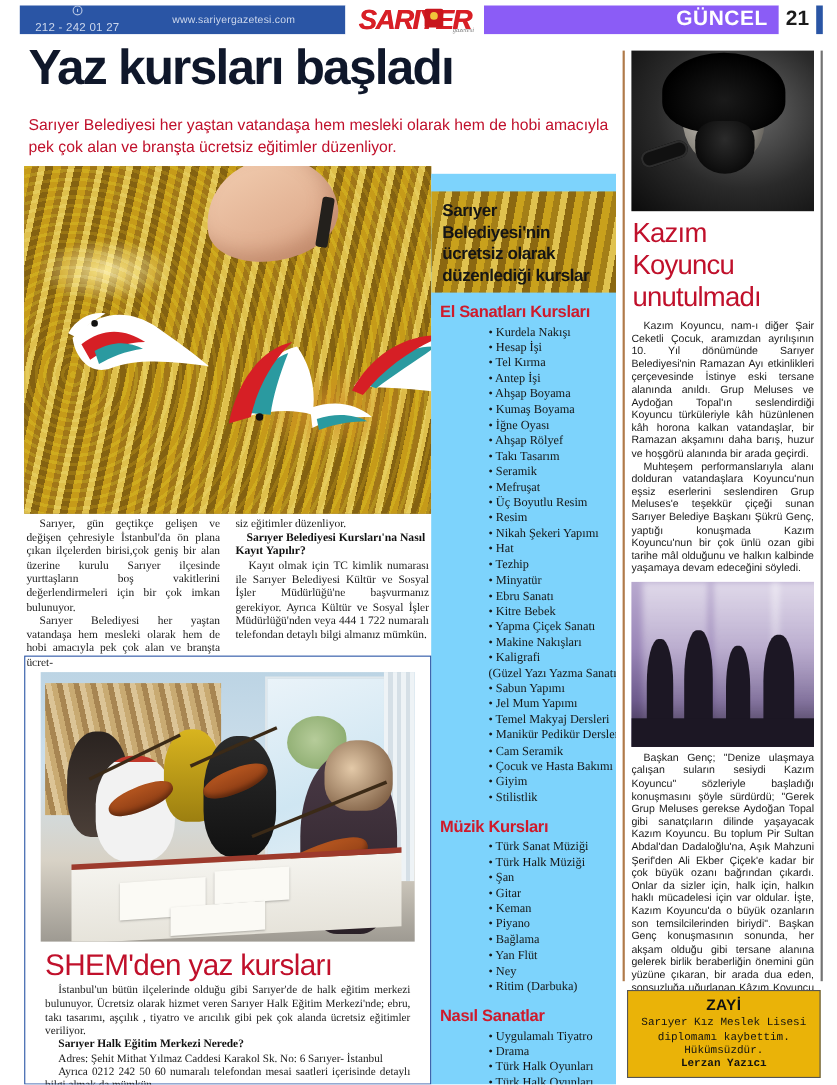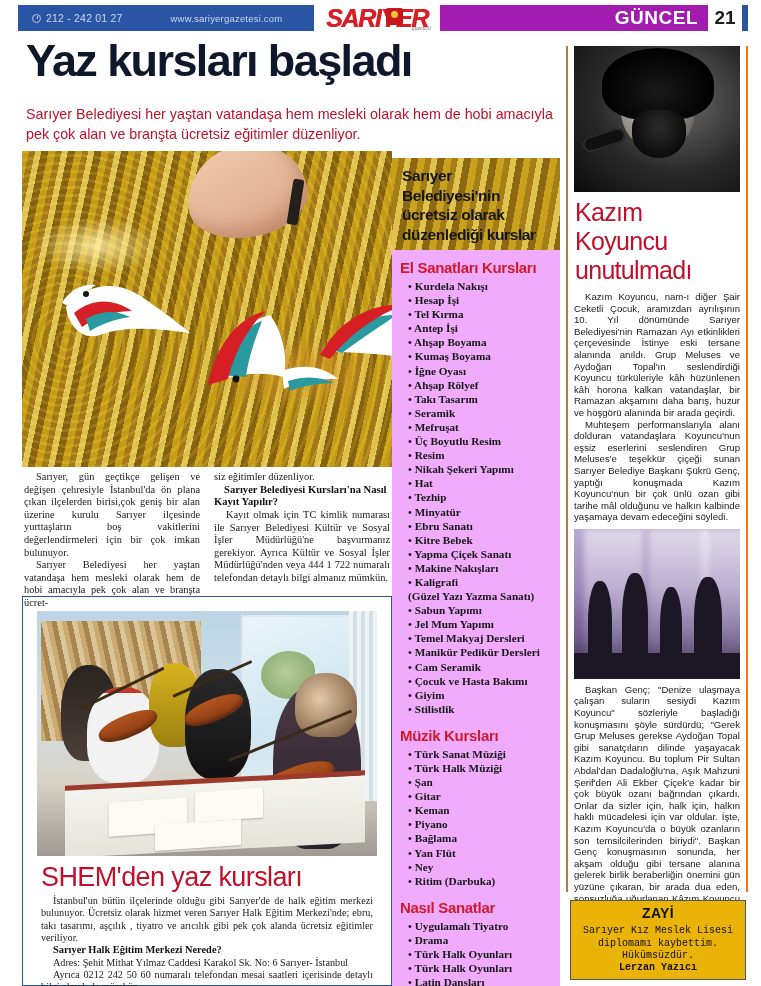--- a/index.html
+++ b/index.html
@@ -14,21 +14,21 @@
   
   .masthead {
     position: absolute; left: 18px; top: 5px; width: 730px; height: 26px;
     display: flex; align-items: stretch;
   }
   .mh-left {
     background: #2a55a5; flex: 0 0 296px;
     display: flex; align-items: center; gap: 26px; padding-left: 14px;
     color: #ccd7ec; font-family: "Liberation Sans", sans-serif;
   }
-  .mh-phone { font-size: 10.5px; letter-spacing: .2px; display:flex; align-items:center; gap:5px;}
+  .mh-phone { font-size: 10.5px; letter-spacing: .2px; display:flex; align-items:center; gap:5px;flex-direction:column;}
   .clock-ic { display:inline-block; width:9px; height:9px; border:1px solid #b9c8e4; border-radius:50%; position:relative;}
   .clock-ic::after{content:"";position:absolute;left:3.5px;top:1.6px;width:1px;height:3.2px;background:#b9c8e4;}
   .mh-web { font-size: 9.5px; letter-spacing: .2px; margin-left: 22px;}
   .mh-logo {
     flex: 0 0 126px; background: #ffffff; position: relative;
     display:flex; align-items:center; justify-content:center;
   }
   .logo-word {
     font-family: "Liberation Sans", sans-serif; font-weight: 800; font-style: italic;
     font-size: 25px; color: #d81f26; letter-spacing: -1.3px; line-height: 1;
@@ -40,21 +40,21 @@
   }
   .logo-badge::after{
     content:""; position:absolute; left:5px; top:3px; width:7px; height:7px;
     background:#f0c43a; border-radius:50%;
   }
   .logo-sub {
     position:absolute; right:9px; bottom:0px; font-family:"Liberation Serif",serif;
     font-style:italic; font-size:6px; color:#7a7a7a;
   }
   .mh-right {
-    flex: 1 1 auto; background: #a21caf;
+    flex: 1 1 auto; background: #8b5cf6;
     display: flex; align-items: center; justify-content: flex-end; padding-right: 10px;
   }
   .mh-section {
     font-family: "Liberation Sans", sans-serif; font-weight: 700; font-size: 19px;
     color: #ffffff; letter-spacing: .5px;
   }
   .mh-page {
     flex: 0 0 34px; background: #ffffff; display:flex; align-items:center; justify-content:center;
     font-family:"Liberation Sans", sans-serif; font-weight: 800; font-size: 19px; color:#1b1b1b;
   }
@@ -98,41 +98,41 @@
   .stylus{
     position:absolute; left:268px; top:28px; width:11px; height:46px;
     background:#23201c; border-radius:3px; transform: rotate(9deg);
   }
   .bird { position:absolute; }
   .bird svg { display:block; }
 
   
   .courses {
     position:absolute; left:392px; top:158px; width:168px; height:828px;
-    background:#f0abfc; padding: 0 6px 6px 6px; overflow:hidden;
+    background:#7dd3fc; padding: 16px 6px 6px 6px; overflow:hidden;
   }
   .courses-head {
     position:relative; margin: 0 -6px 0 -6px; padding: 8px 10px 8px 10px;
     height:92px;
     background:
       repeating-linear-gradient(100deg, #c9a11c 0 7px, #a47f17 7px 13px, #e0c24f 13px 19px, #8b6811 19px 26px);
   }
   .courses-head h2{
     font-family:"Liberation Sans", sans-serif; font-weight:800; font-size:15.5px;
     line-height:19.5px; color:#151515; letter-spacing:-.4px;
   }
   .cat-title{
     font-family:"Liberation Sans", sans-serif; font-weight:800; font-size:15px;
     color:#cf1a2b; letter-spacing:-.3px; margin: 11px 0 3px 2px;
   }
   .cat-title.first{ margin-top: 9px; }
   .clist { list-style:none; margin:0 0 0 10px; }
   .clist li{
-    font-family:"Liberation Serif", serif; font-weight:700; font-size:11.2px;
-    line-height:14.1px; color:#161616; white-space:nowrap;
+    font-family:"Liberation Serif", serif; font-weight:400; font-size:11.2px;
+    line-height:14.1px; color:#161616; white-space:nowrap;margin-left:36px;
   }
   .clist li::before{ content:"• "; }
   .clist li.nob::before{ content:""; }
 
   
   .bodycols {
     position:absolute; left:24px; top:471px; width:366px; height:118px;
     display:flex; gap:14px;
   }
   .bcol { width:176px; }
@@ -196,21 +196,21 @@
     color:#1a1a1a; text-align:justify; text-indent:12px; padding: 0 4px;
   }
   .shem-sub{
     font-family:"Liberation Serif", serif; font-weight:700; font-size:10.4px;
     line-height:12.6px; color:#111; text-indent:12px; padding: 0 4px;
   }
 
   
   .rightcol{
     position:absolute; left:566px; top:46px; width:182px; height:846px;
-    border-left:2px solid #b07a4a; border-right:2px solid #f97316;
+    border-left:2px solid #b07a4a; border-right:2px solid #737373;
     padding: 0 6px;
   }
   .kk-photo{
     width:100%; height:146px; position:relative; overflow:hidden;
     background: radial-gradient(ellipse at 62% 38%, #6c6c6c 0%, #2a2a2a 55%, #0b0b0b 100%);
   }
   .kk-face{
     position:absolute; left:46px; top:16px; width:74px; height:88px;
     background: radial-gradient(ellipse at 42% 38%, #d9d4cc, #8e8a82 60%, #3c3a36 100%);
     border-radius: 48% 48% 45% 45%;

